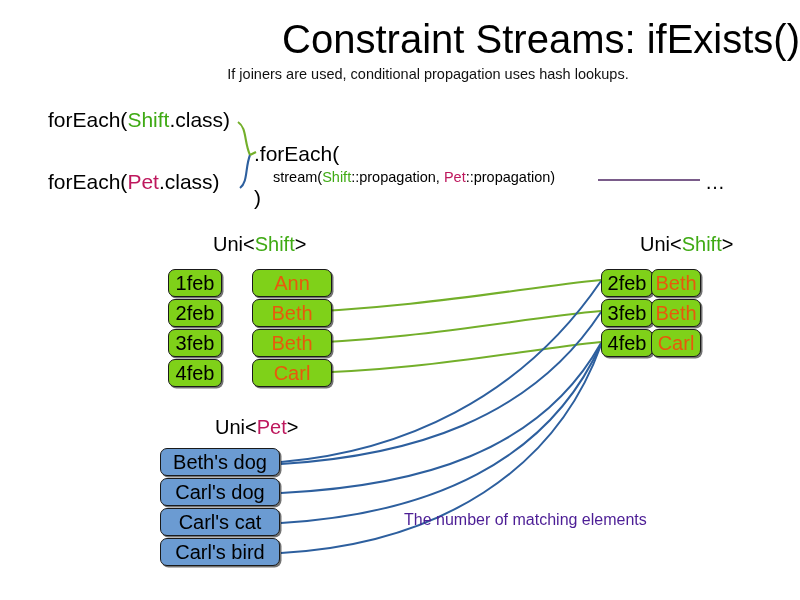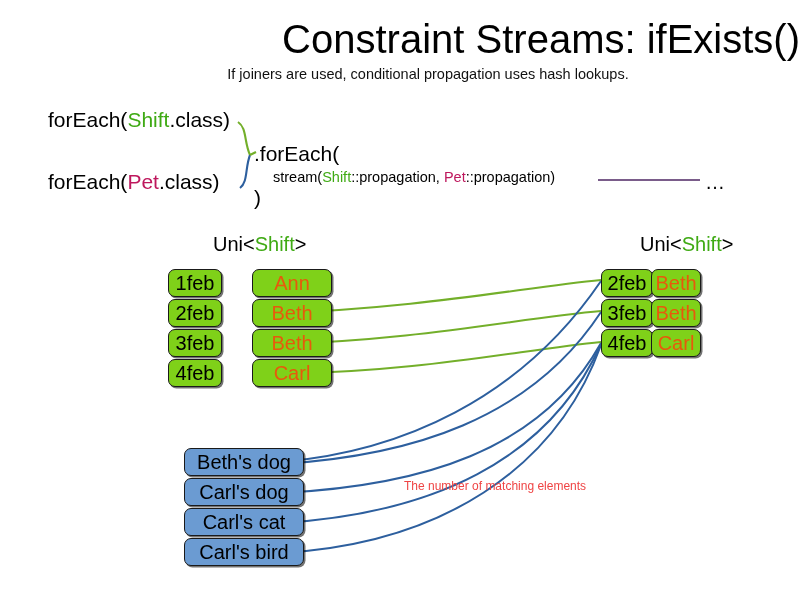--- a/index.html
+++ b/index.html
@@ -48,43 +48,43 @@
   .row{position:relative;height:30px;margin-bottom:0px;padding-left:8px;}
   .cell{
     position:absolute;top:0;height:28px;
     border:1.6px solid #1a1a1a;border-radius:7px;
     box-sizing:border-box;
     display:flex;align-items:center;justify-content:center;
     font-size:20px;line-height:20px;
     box-shadow:1.5px 1.5px 0 rgba(0,0,0,0.55);
   }
   .cell.green{background:#7fd119;}
-  .cell.blue{background:#6b9bd2;margin-left:24px;}
+  .cell.blue{background:#6b9bd2;}
   .cell .txt-date{color:#000;}
   .cell .txt-name{color:#e8590c;}
   .cell .txt-pet{color:#000;}
 
   
   #table-shift-left{left:168px;top:269px;width:112px;}
   #table-shift-left .cell.c1{left:0;width:54px;}
   #table-shift-left .cell.c2{left:52px;width:80px;margin-left:32px;}
 
   
   #table-shift-right{left:601px;top:269px;width:100px;}
   #table-shift-right .cell.c1{left:0;width:52px;}
   #table-shift-right .cell.c2{left:50px;width:50px;}
 
   
   #table-pet{left:160px;top:448px;width:120px;}
   #table-pet .cell.c1{left:0;width:120px;}
 
   
   .annotation{
-    position:absolute;left:404px;top:473px;
-    font-size:12px;line-height:27px;color:#ef4444;white-space:nowrap;
+    position:absolute;left:404px;top:506px;
+    font-size:16px;line-height:27px;color:#4c1d95;white-space:nowrap;
   }
 
   svg#wires{position:absolute;left:0;top:0;width:800px;height:600px;pointer-events:none;}
 </style>
 </head>
 <body>
 
 <div id="stage">
 
   <div class="title">Constraint Streams: ifExists()</div>
@@ -128,20 +128,23 @@
   <div class="code" id="code-ellipsis">…</div>
 
   <div class="stream-label" id="label-uni-shift-left">
     <span>Uni&lt;</span><span class="g">Shift</span><span>&gt;</span>
   </div>
 
   <div class="stream-label" id="label-uni-shift-right">
     <span>Uni&lt;</span><span class="g">Shift</span><span>&gt;</span>
   </div>
 
+  <div class="stream-label" id="label-uni-pet">
+    <span>Uni&lt;</span><span class="b">Pet</span><span>&gt;</span>
+  </div>
 
   <div class="table" id="table-shift-left">
     <div class="row">
       <div class="cell green c1">
           <span class="txt-date">1feb</span>
         </div>
       <div class="cell green c2">
           <span class="txt-name">Ann</span>
         </div>
     </div>

